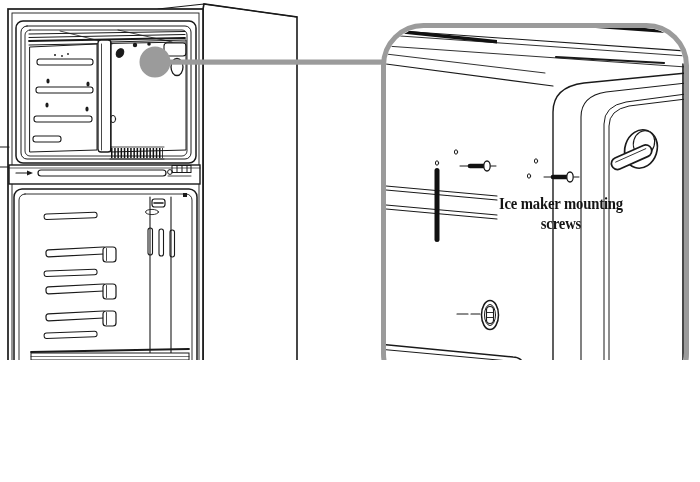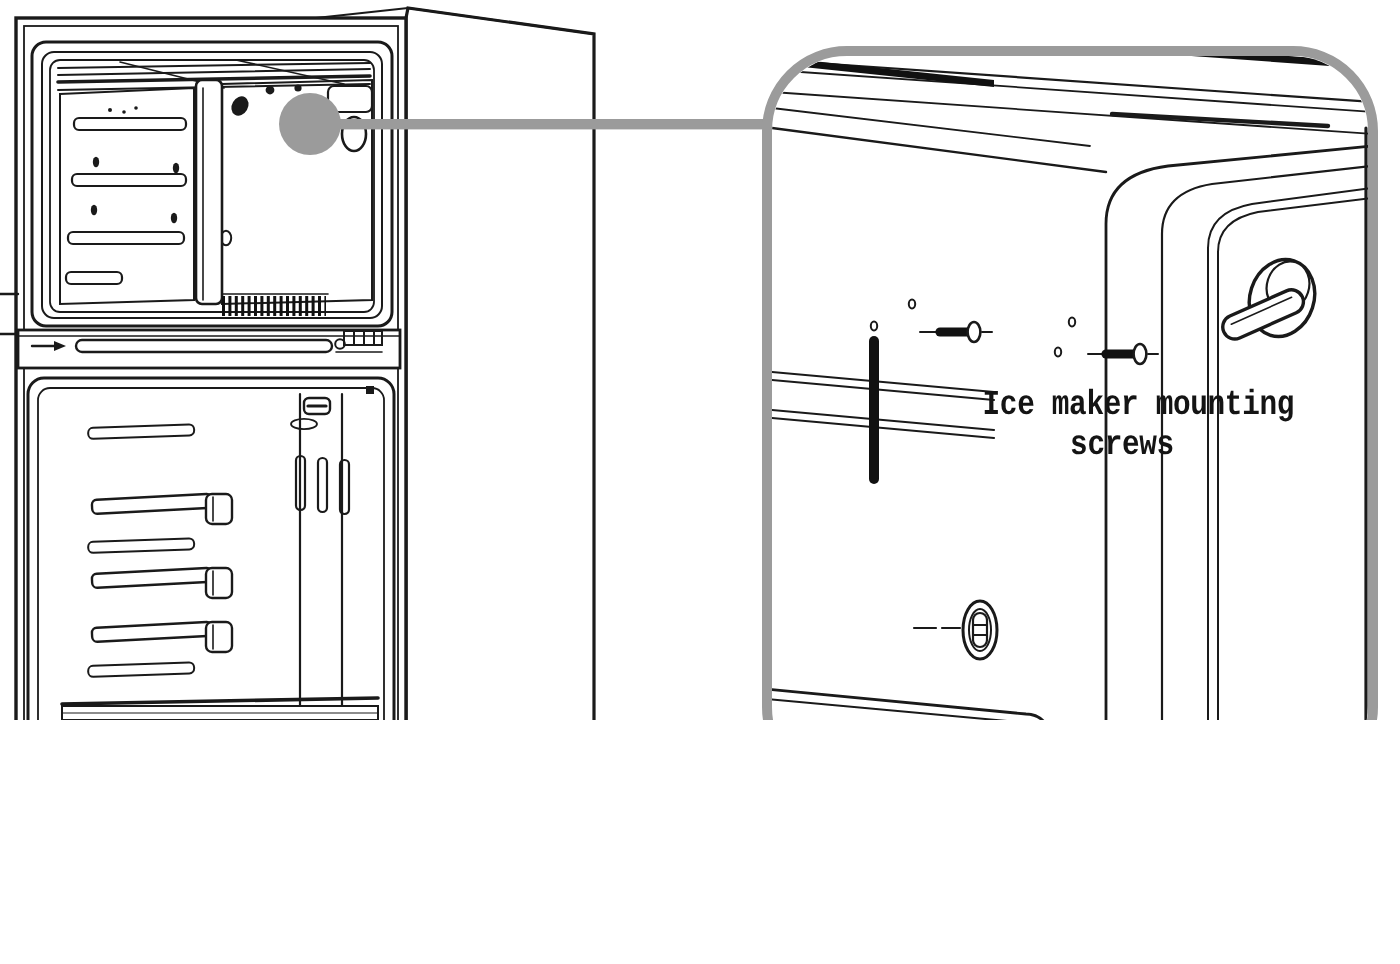--- a/index.html
+++ b/index.html
@@ -1,18 +1,18 @@
 <!DOCTYPE html>
 <html><head>
 <meta charset="utf-8">
 <style>
   html,body{margin:0;padding:0;background:#fff;}
   .stage{
     position:relative;width:700px;height:360px;background:#fff;overflow:hidden;
-    font-family:Liberation Mono, monospace;
+    font-family:Liberation Serif, serif;
   }
   .stage svg{position:absolute;left:0;top:0;}
   .callout-label{
     position:absolute;left:478px;top:193px;width:166px;
     text-align:center;color:#141414;
     font-weight:700;font-size:17.5px;line-height:1.16;
     transform:scaleX(.84);transform-origin:50% 50%;
     letter-spacing:-0.2px;white-space:nowrap;
   }
   .callout-label div{white-space:nowrap;}

